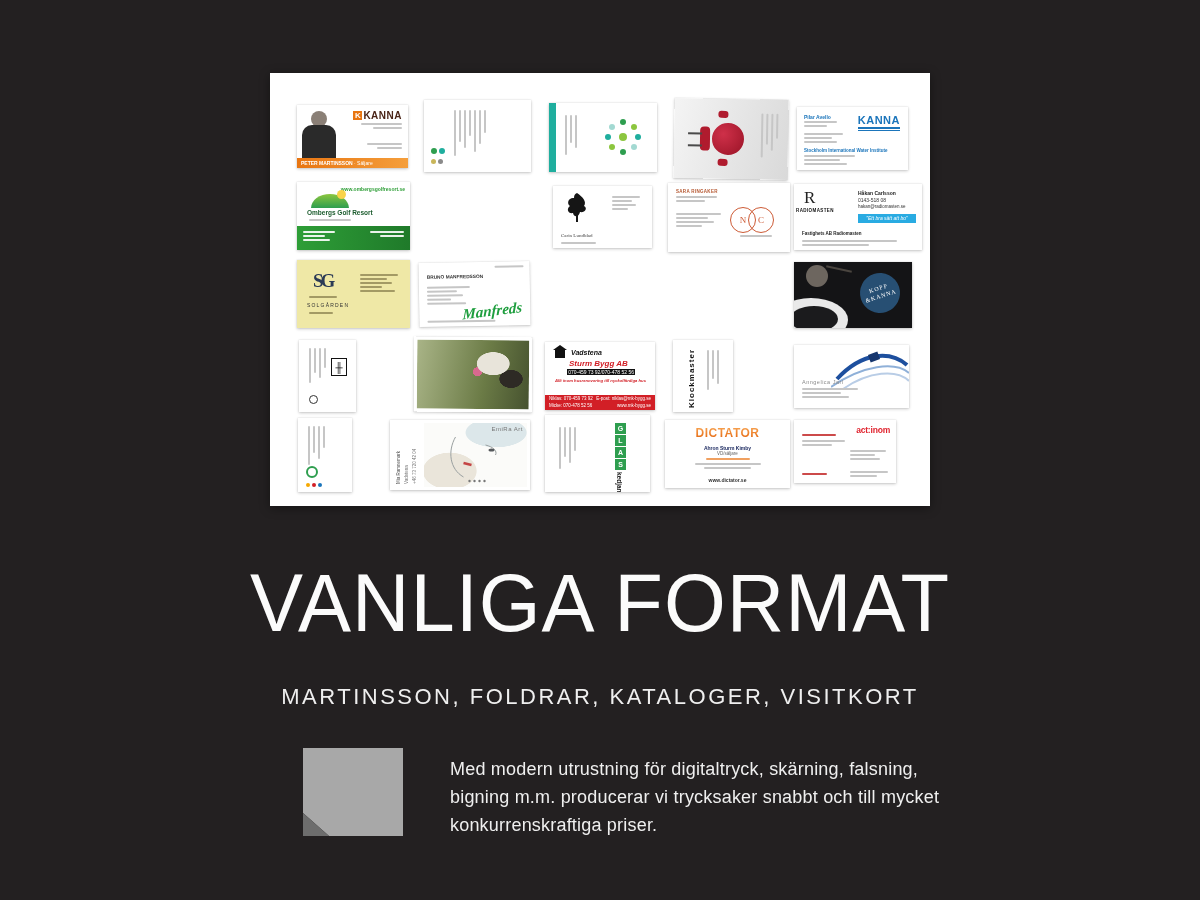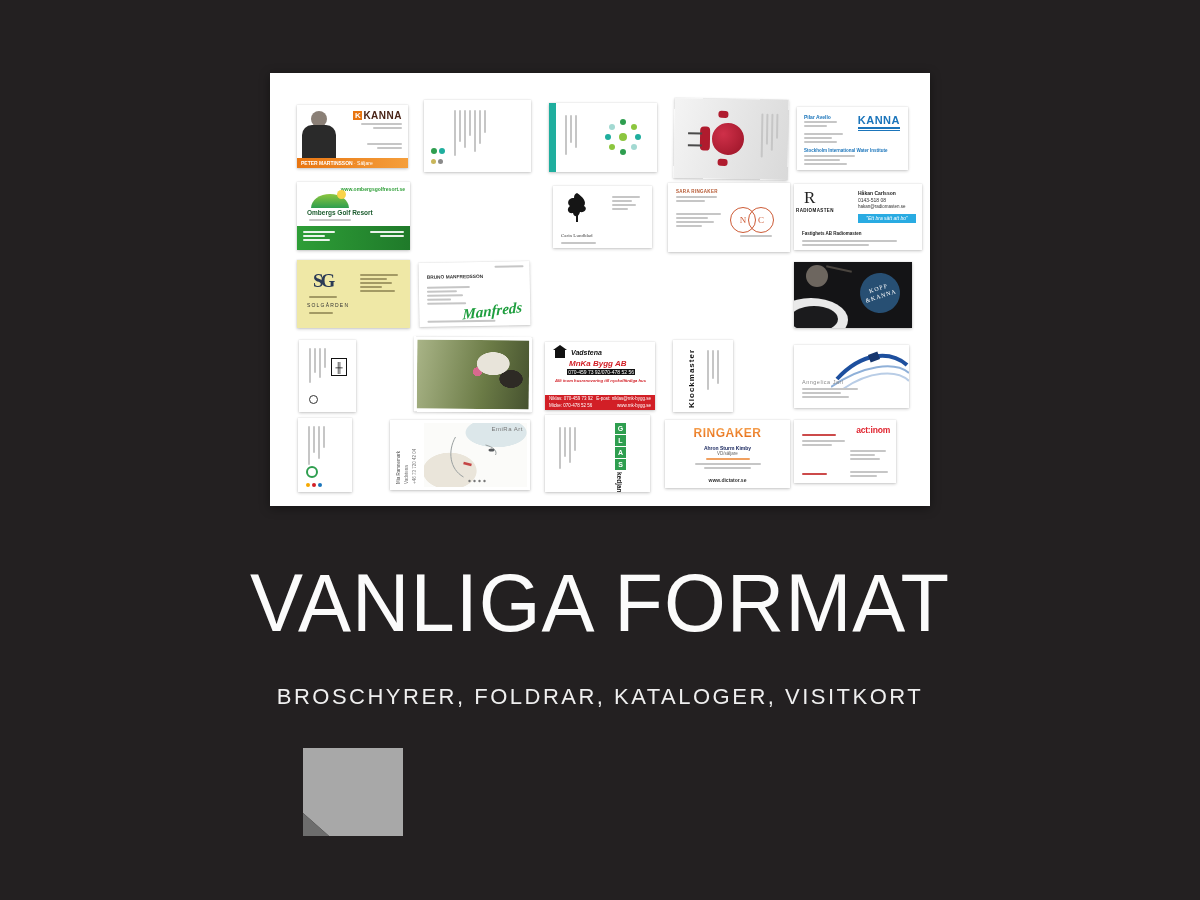--- a/index.html
+++ b/index.html
@@ -349,21 +349,21 @@
     <div class="card" style="left:144px;top:264px;width:118px;height:75px;transform:rotate(.5deg);border:3px solid #fff;box-sizing:border-box;background:
         radial-gradient(40px 28px at 68% 34%, #e8e4da 0 40%, transparent 42%),
         radial-gradient(26px 20px at 84% 56%, #2e2a25 0 44%, transparent 46%),
         radial-gradient(9px 9px at 54% 46%, #d8698f 0 50%, transparent 52%),
         linear-gradient(100deg,#a9b487,#6b7b46 60%,#46522f)">
     </div>
 
     <div class="card" style="left:275px;top:269px;width:110px;height:68px">
       <div class="house"></div>
       <div style="position:absolute;left:26px;top:7px;font-size:7px;font-weight:bold;font-style:italic;color:#111">Vadstena</div>
-      <div style="position:absolute;left:24px;top:17px;font-size:8px;font-weight:900;font-style:italic;color:#d21f26">MnKa Bygg AB</div>
+      <div style="position:absolute;left:24px;top:17px;font-size:8px;font-weight:900;font-style:italic;color:#d21f26">Sturm Bygg AB</div>
       <div class="mnka-strip">070-459 73 92/070-478 52 56</div>
       <div style="position:absolute;left:10px;top:36px;font-size:4.2px;font-weight:bold;font-style:italic;color:#d21f26;white-space:nowrap">Allt inom husrenovering till nyckelfärdiga hus</div>
       <div class="mnka-band">
         <div class="mnka-row">
           <span>Niklas: 070-459 73 92</span>
           <span>E-post: niklas@mk-bygg.se</span>
         </div>
         <div class="mnka-row">
           <span>Micke: 070-478 52 56</span>
           <span>www.mk-bygg.se</span>
@@ -441,21 +441,21 @@
       <div style="position:absolute;right:24px;top:8px">
         <div class="glas-sq">G</div>
         <div class="glas-sq">L</div>
         <div class="glas-sq">A</div>
         <div class="glas-sq">S</div>
       </div>
       <div class="vert-rl" style="position:absolute;right:27px;top:57px;font-size:6.5px;font-weight:bold;color:#111">kedjan</div>
     </div>
 
     <div class="card" style="left:395px;top:347px;width:125px;height:68px">
-      <div class="dict-logo">RINGAKER</div>
+      <div class="dict-logo">DICTATOR</div>
       <div style="text-align:center;margin-top:5px;font-size:5px;font-weight:bold;color:#16245c">Ahron Sturm Kimby</div>
       <div style="text-align:center;font-size:4.5px;color:#666">VD/säljare</div>
       <div class="bars orange1 center" style="left:30%;top:38px;width:40%">
           <span class="bar" style="width: 88%;"></span>
         </div>
       <div class="bars center" style="left:20%;top:43px;width:60%">
           <span class="bar" style="width: 88%;"></span>
           <span class="bar" style="width: 62%;"></span>
         </div>
       <div style="position:absolute;left:0;right:0;bottom:5px;text-align:center;font-size:5px;font-weight:bold;color:#333">www.dictator.se</div>
@@ -480,20 +480,21 @@
         </div>
       <div class="bars" style="left:55%;bottom:6px;width:42%">
           <span class="bar" style="width: 88%;"></span>
           <span class="bar" style="width: 62%;"></span>
         </div>
     </div>
 
   </div>
 
   <div class="headline">VANLIGA FORMAT</div>
-  <div class="subline">BROSCHYRER, FOLDRAR, KATALOGER, VISITKORT</div>
+  <div class="subline">MARTINSSON, FOLDRAR, KATALOGER, VISITKORT</div>
 
   <div class="paper"></div>
   <div class="paper-fold">
       <div class="fold-tri"></div>
     </div>
+  <div class="info-text">Med modern utrustning för digitaltryck, skärning, falsning, bigning m.m. producerar vi trycksaker snabbt och till mycket konkurrenskraftiga priser.</div>
 
 </div>
 
 </body></html>

